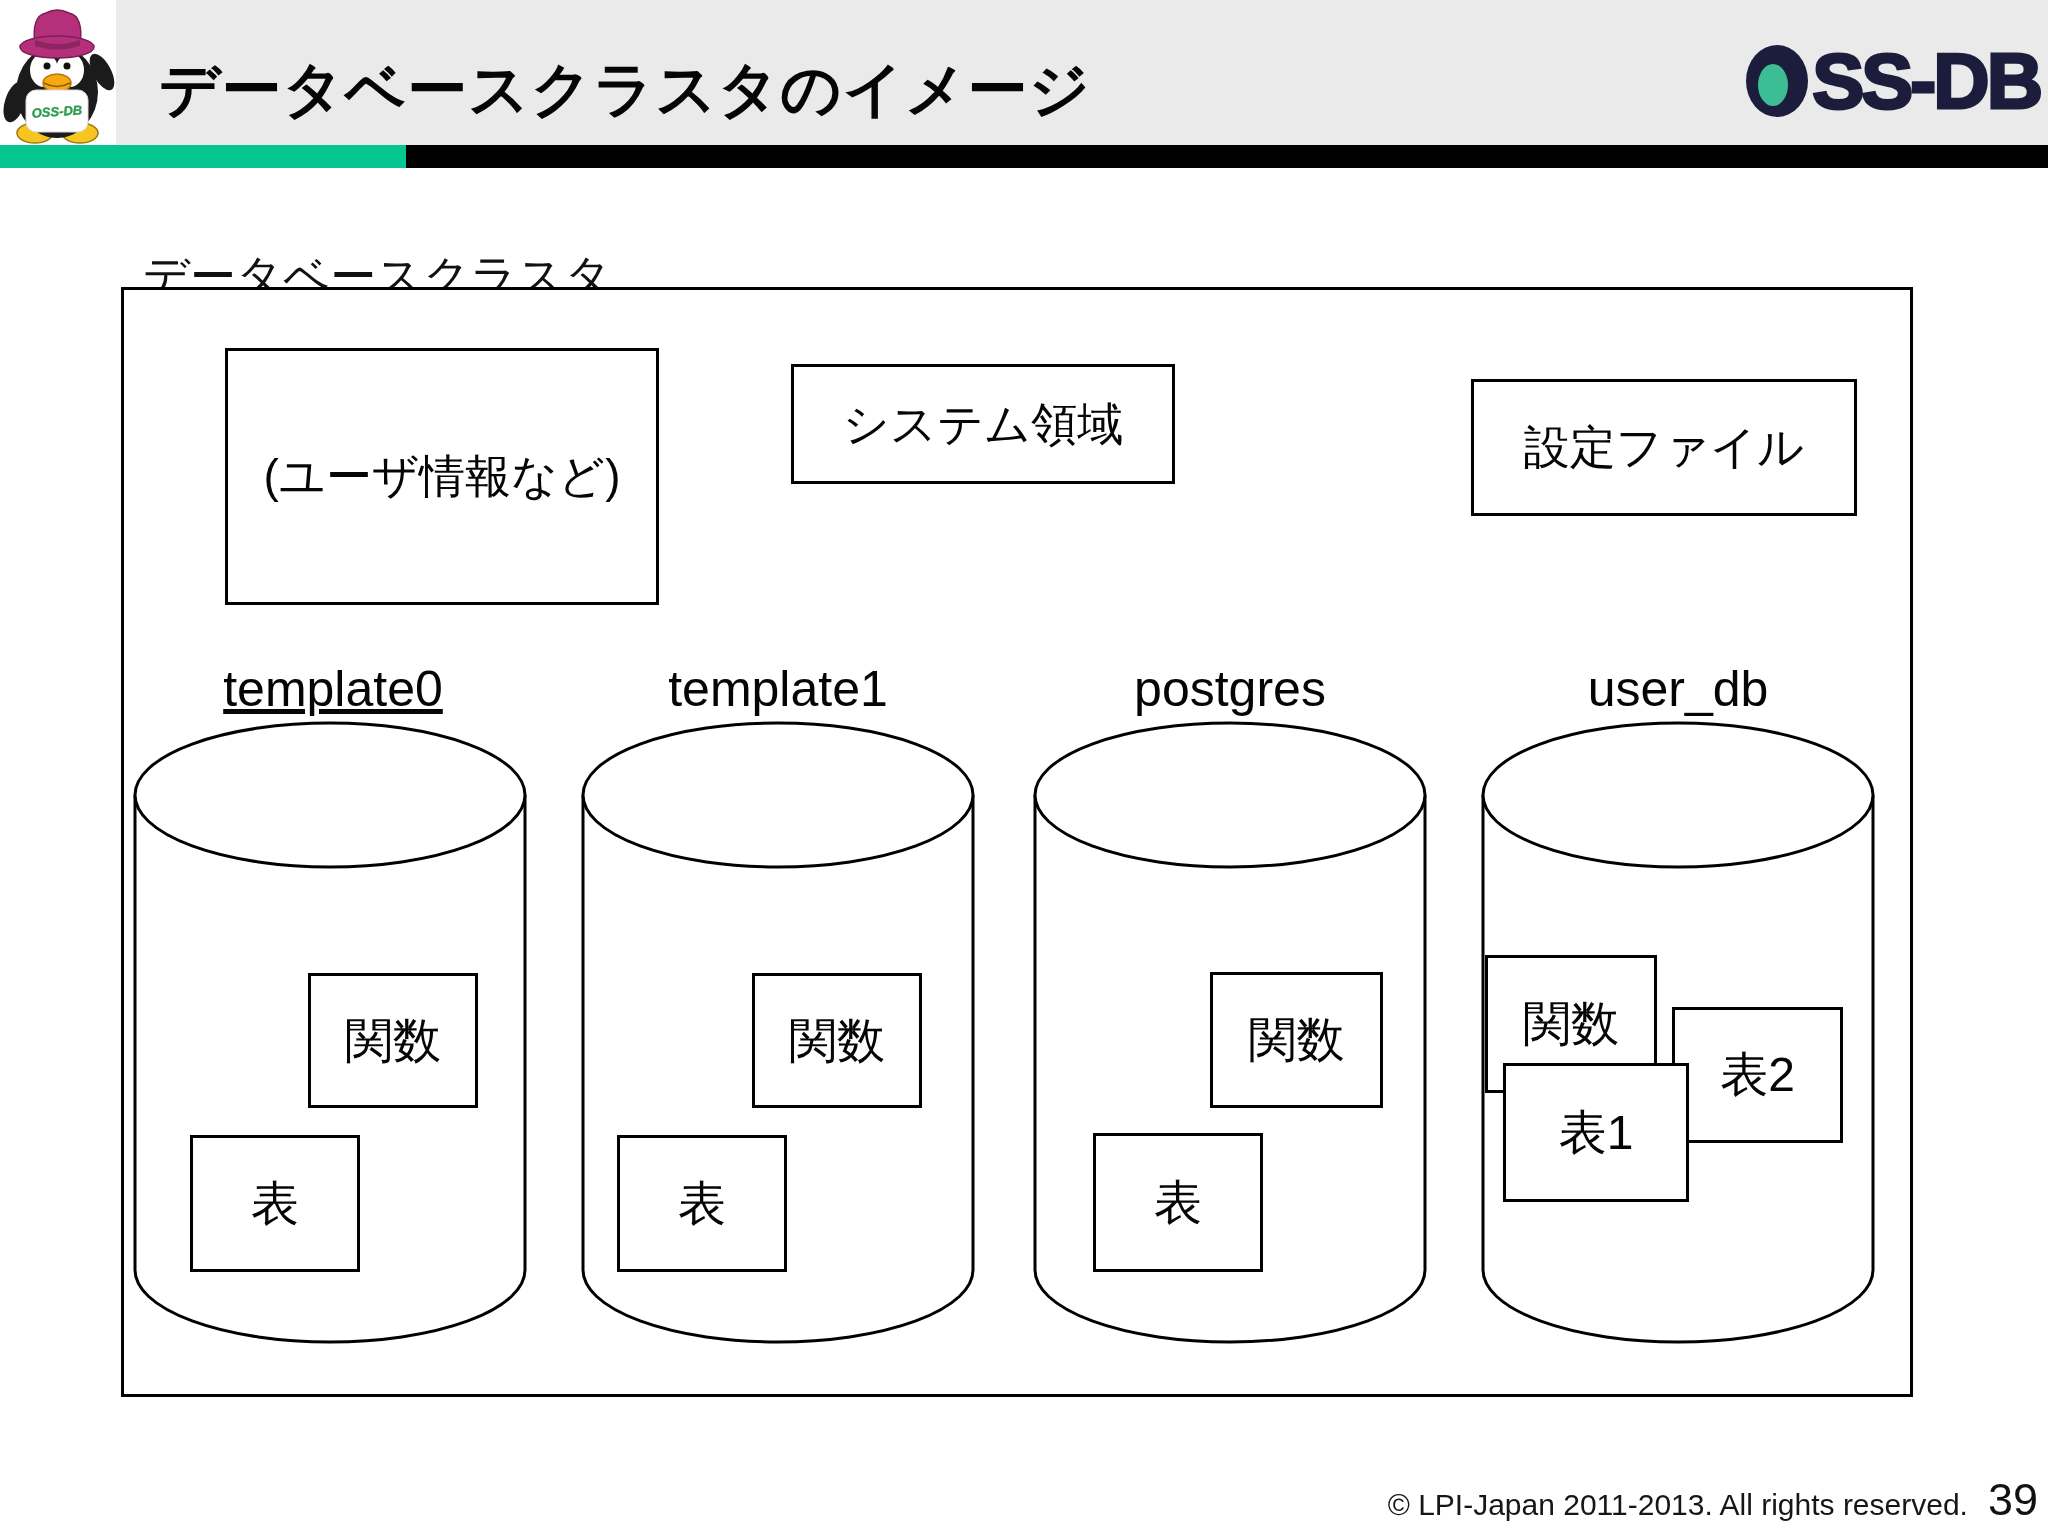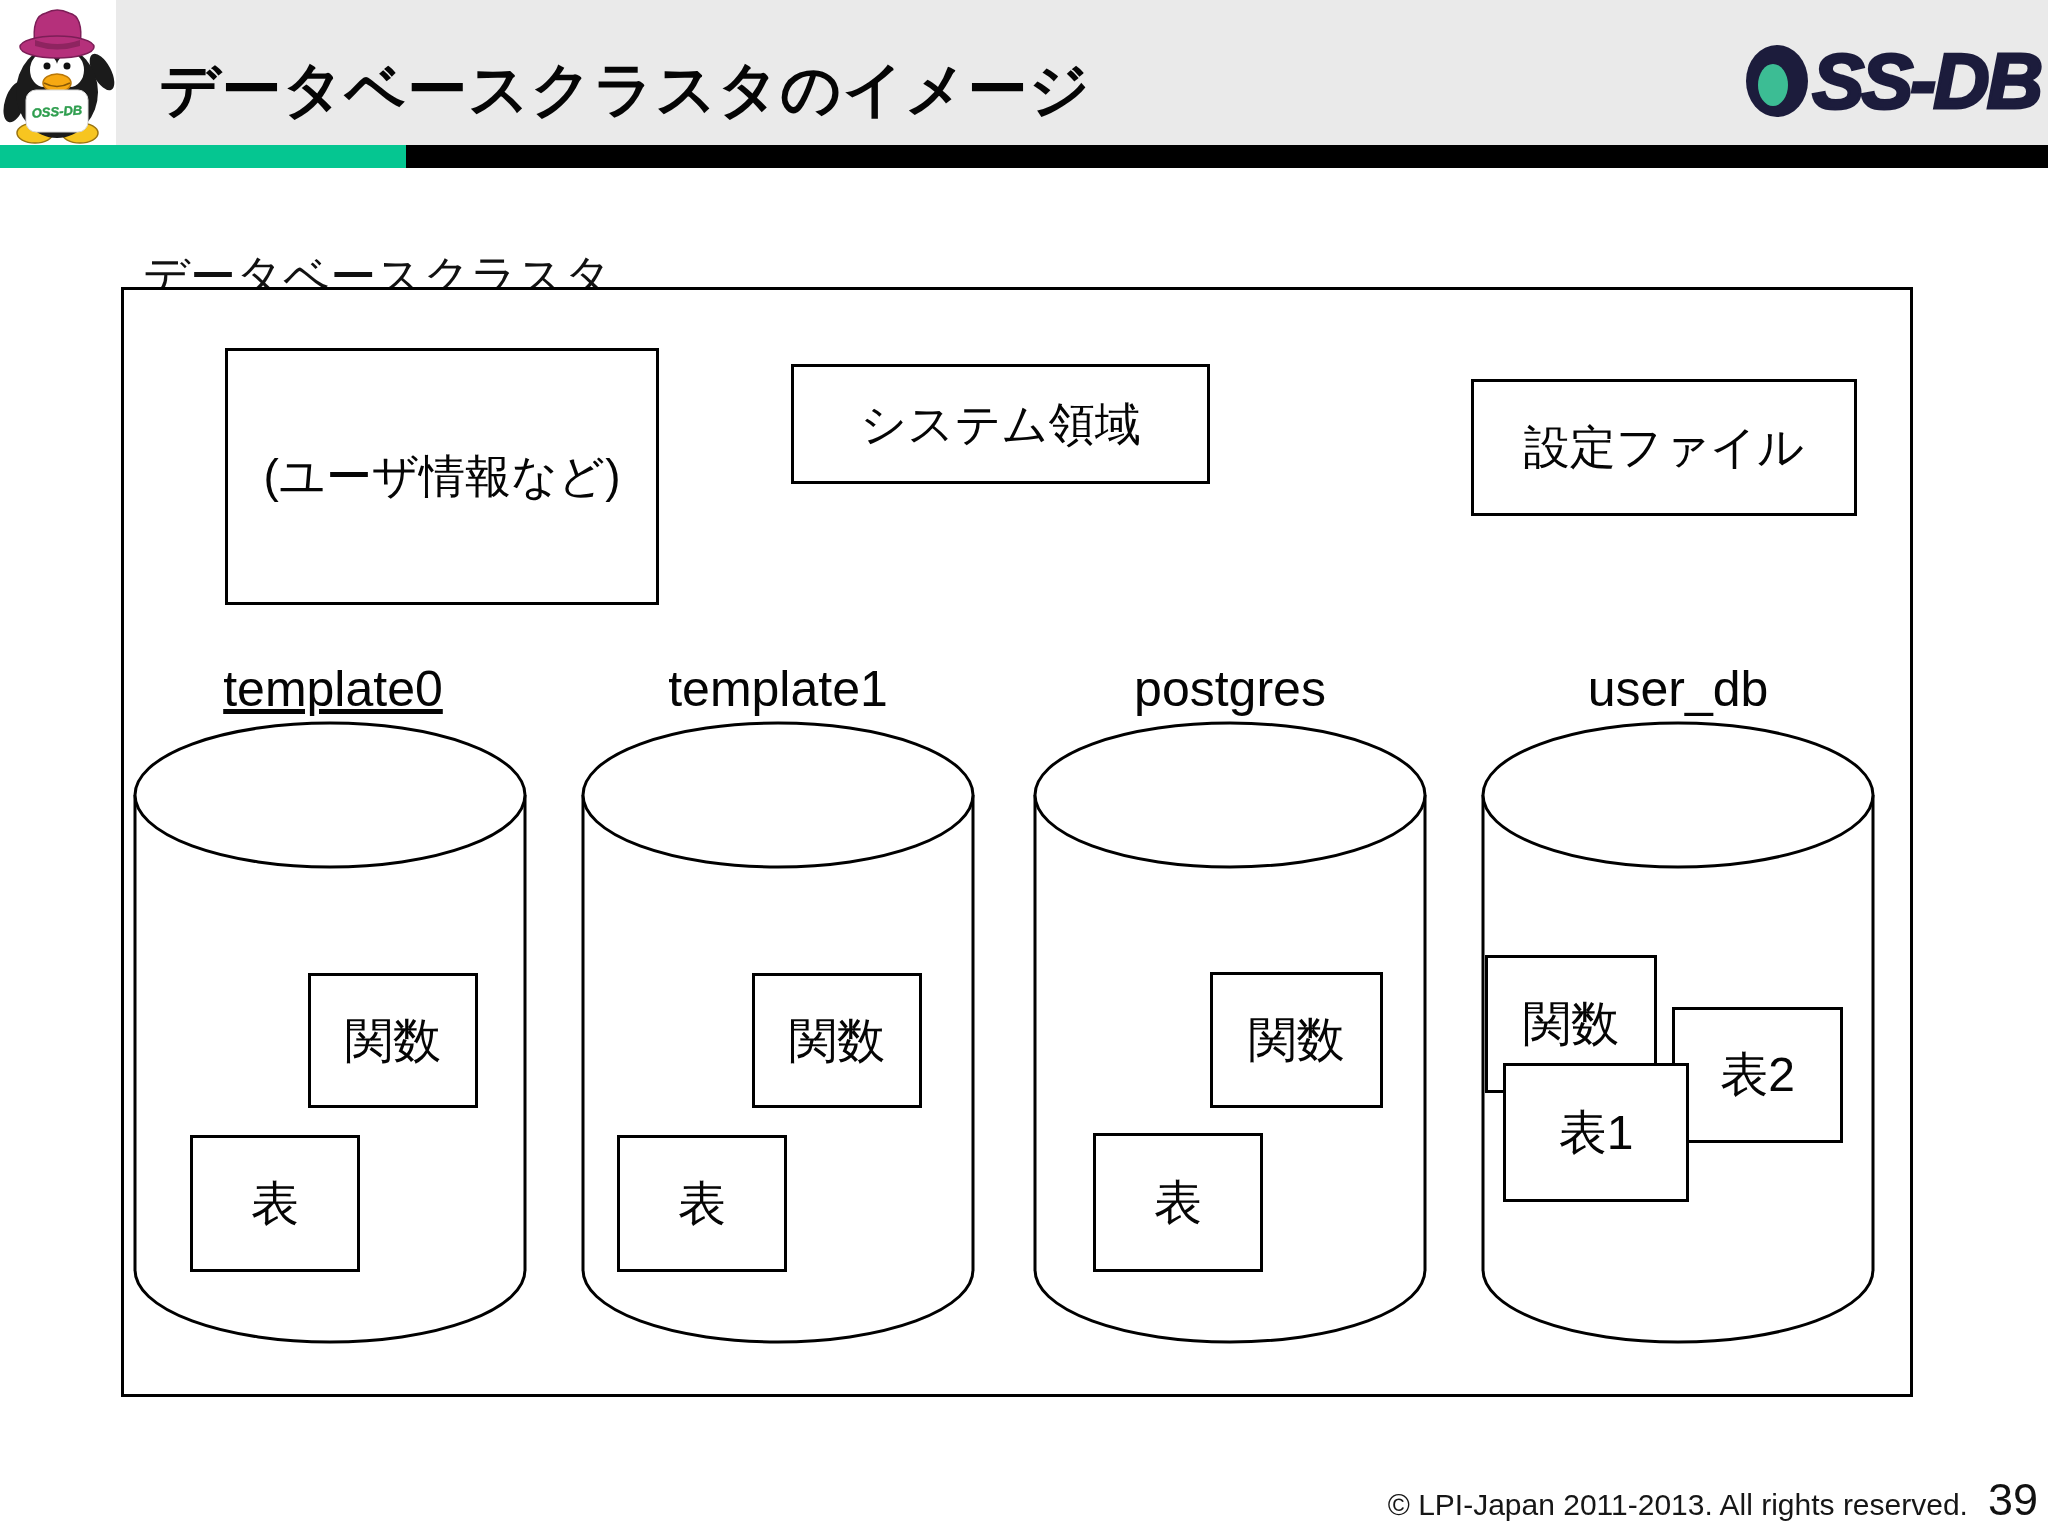--- a/index.html
+++ b/index.html
@@ -16,42 +16,42 @@
     position:relative;width:2048px;height:1536px;background:#fff;overflow:hidden;
     font-family:"Liberation Sans","DejaVu Sans",sans-serif;color:#0a0a0a;
   }
   
   .hdr{position:absolute;left:0;top:0;width:2048px;height:145px;background:var(--header-gray);}
   .mascot{position:absolute;left:0;top:0;width:116px;height:145px;background:#fff;}
   .title{
     position:absolute;left:159px;top:50px;font-size:60px;font-weight:700;
     letter-spacing:1px;white-space:nowrap;color:#050505;
   }
-  .brand{position:absolute;top:42px;right:8px;display:flex;align-items:center;gap:3px;font-style:italic;}
+  .brand{position:absolute;top:42px;right:8px;display:flex;align-items:center;gap:3px;}
   .brand-rest{
     font-size:78px;font-weight:700;color:var(--logo-navy);letter-spacing:-3px;
     -webkit-text-stroke:3px var(--logo-navy);line-height:1;
   }
   .accent-bar{position:absolute;left:0;top:145px;width:2048px;height:23px;display:flex;}
   .bar-green{width:406px;height:100%;background:var(--accent-green);}
   .bar-black{flex:1;height:100%;background:var(--bar-black);}
   
   .cluster-label{position:absolute;left:143px;top:206px;font-size:46px;color:#111;margin-top:40px;}
   .cluster-frame{
     position:absolute;left:121px;top:287px;width:1792px;height:1110px;
     border:3px solid var(--line);background:#fff;
   }
   .cyl-svg{position:absolute;left:0;top:0;width:2048px;height:1536px;}
   .top-box{
     position:absolute;border:3px solid var(--line);background:#fff;
     display:flex;flex-direction:column;align-items:center;justify-content:center;
     font-size:46px;line-height:1.32;text-align:center;color:#050505;
   }
   .global-box{left:225px;top:348px;width:434px;height:257px;}
-  .system-box{left:791px;top:364px;width:419px;height:120px;}
+  .system-box{left:791px;top:364px;width:384px;height:120px;}
   .config-box{left:1471px;top:379px;width:386px;height:137px;}
   .db-label{
     position:absolute;top:660px;transform:translateX(-50%);
     font-size:50px;color:#050505;white-space:nowrap;
   }
   .obj-box{
     position:absolute;border:3px solid var(--line);background:#fff;
     display:flex;align-items:center;justify-content:center;
     font-size:48px;color:#050505;
   }

